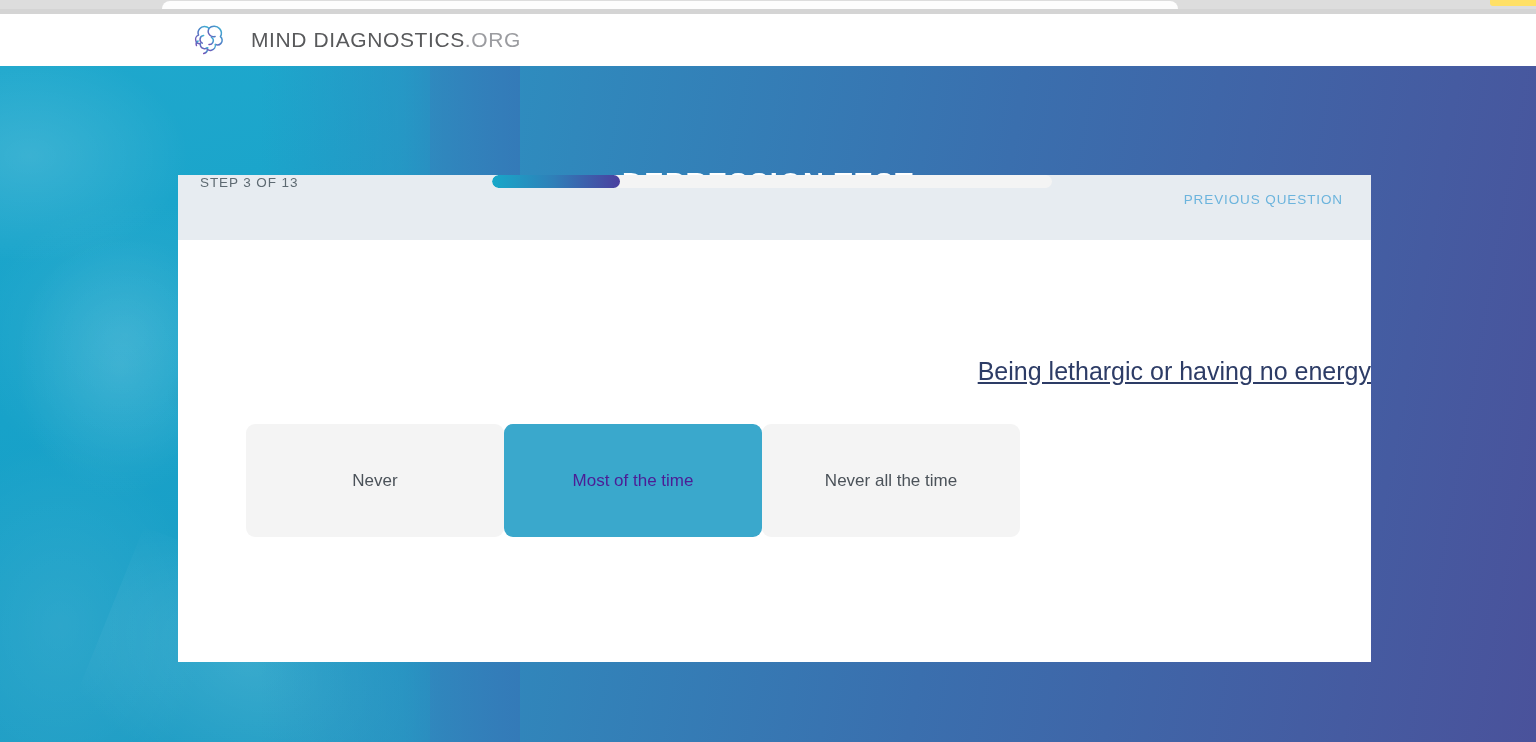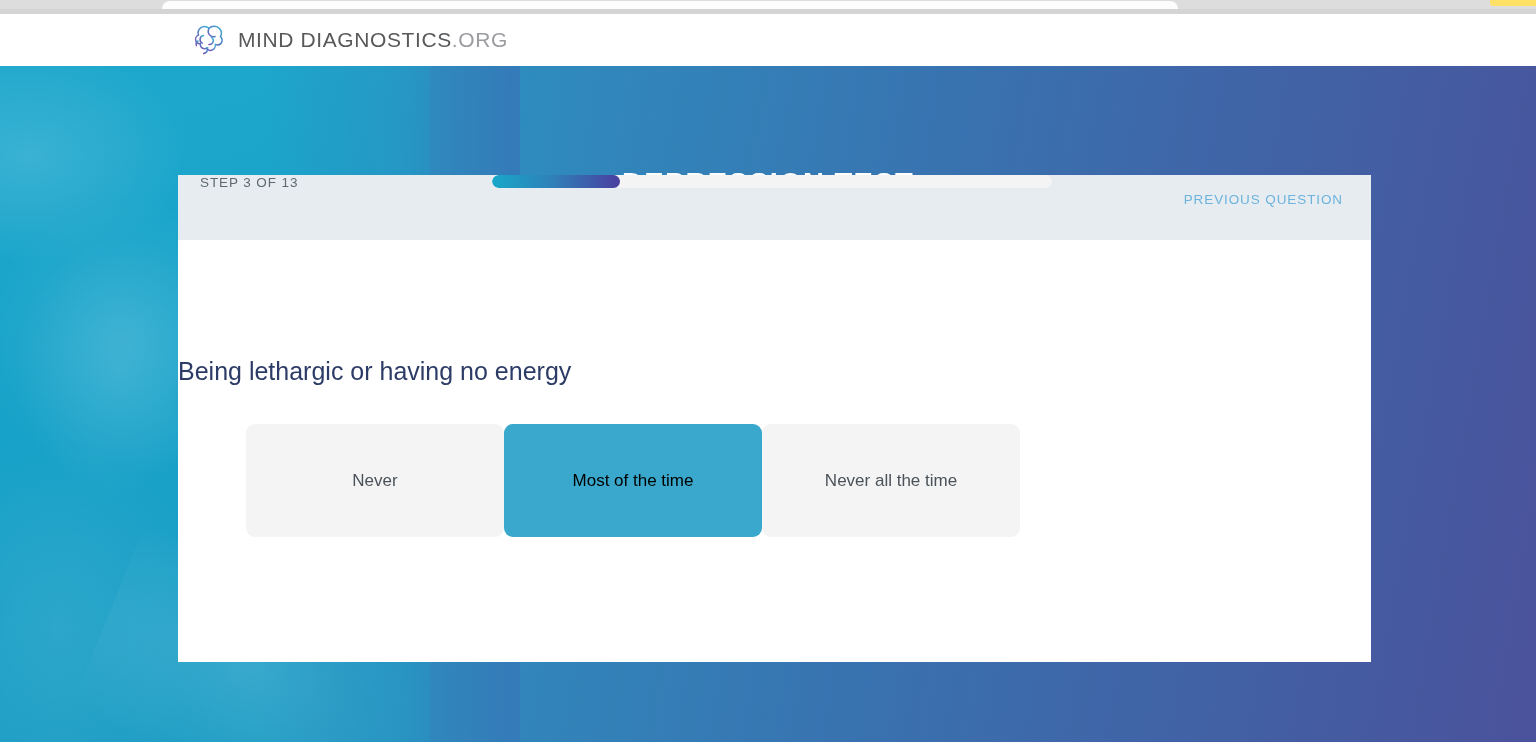--- a/index.html
+++ b/index.html
@@ -54,21 +54,21 @@
     left: 0; top: 14px;
     width: 1536px; height: 52px;
     background: #ffffff;
     display: flex;
     align-items: center;
   }
   .logo-wrap {
     display: flex;
     align-items: center;
     margin-left: 190px;
-    gap: 10px;
+    gap: 23px;
   }
   .logo-mark { width: 38px; height: 32px; display: block; }
   .logo-text {
     font-size: 21px;
     letter-spacing: 0.6px;
     color: #58595b;
     white-space: nowrap;
     font-weight: 400;
   }
   .logo-text .tld { color: #9b9ca0; }
@@ -182,24 +182,25 @@
   }
 
   .card-body {
     position: relative;
     height: 422px;
   }
   .question {
     position: absolute;
     left: 0; top: 117px;
     width: 100%;
-    text-align: left;
+    text-align: right;
     font-size: 25px;
     color: #2d3c66;
     font-weight: 400;
+    text-decoration: underline;
   }
 
   .answers {
     position: absolute;
     left: 68px; top: 184px;
     width: 1057px;
     display: flex;
     gap: 0;
   }
   .answer {
@@ -211,21 +212,21 @@
     font-size: 17px;
     display: flex;
     align-items: center;
     justify-content: center;
     cursor: pointer;
     border: none;
     font-family: "Liberation Sans", sans-serif;
   }
   .answer.selected {
     background: #3aa8cc;
-    color: #000000;
+    color: #4c1d95;
   }
 </style>
 </head>
 <body>
 
 <div class="browser-strip">
   <div class="browser-tabstrip-bg"></div>
   <div class="browser-tab-face"></div>
   <div class="browser-notif"></div>
   <div class="browser-divider"></div>

